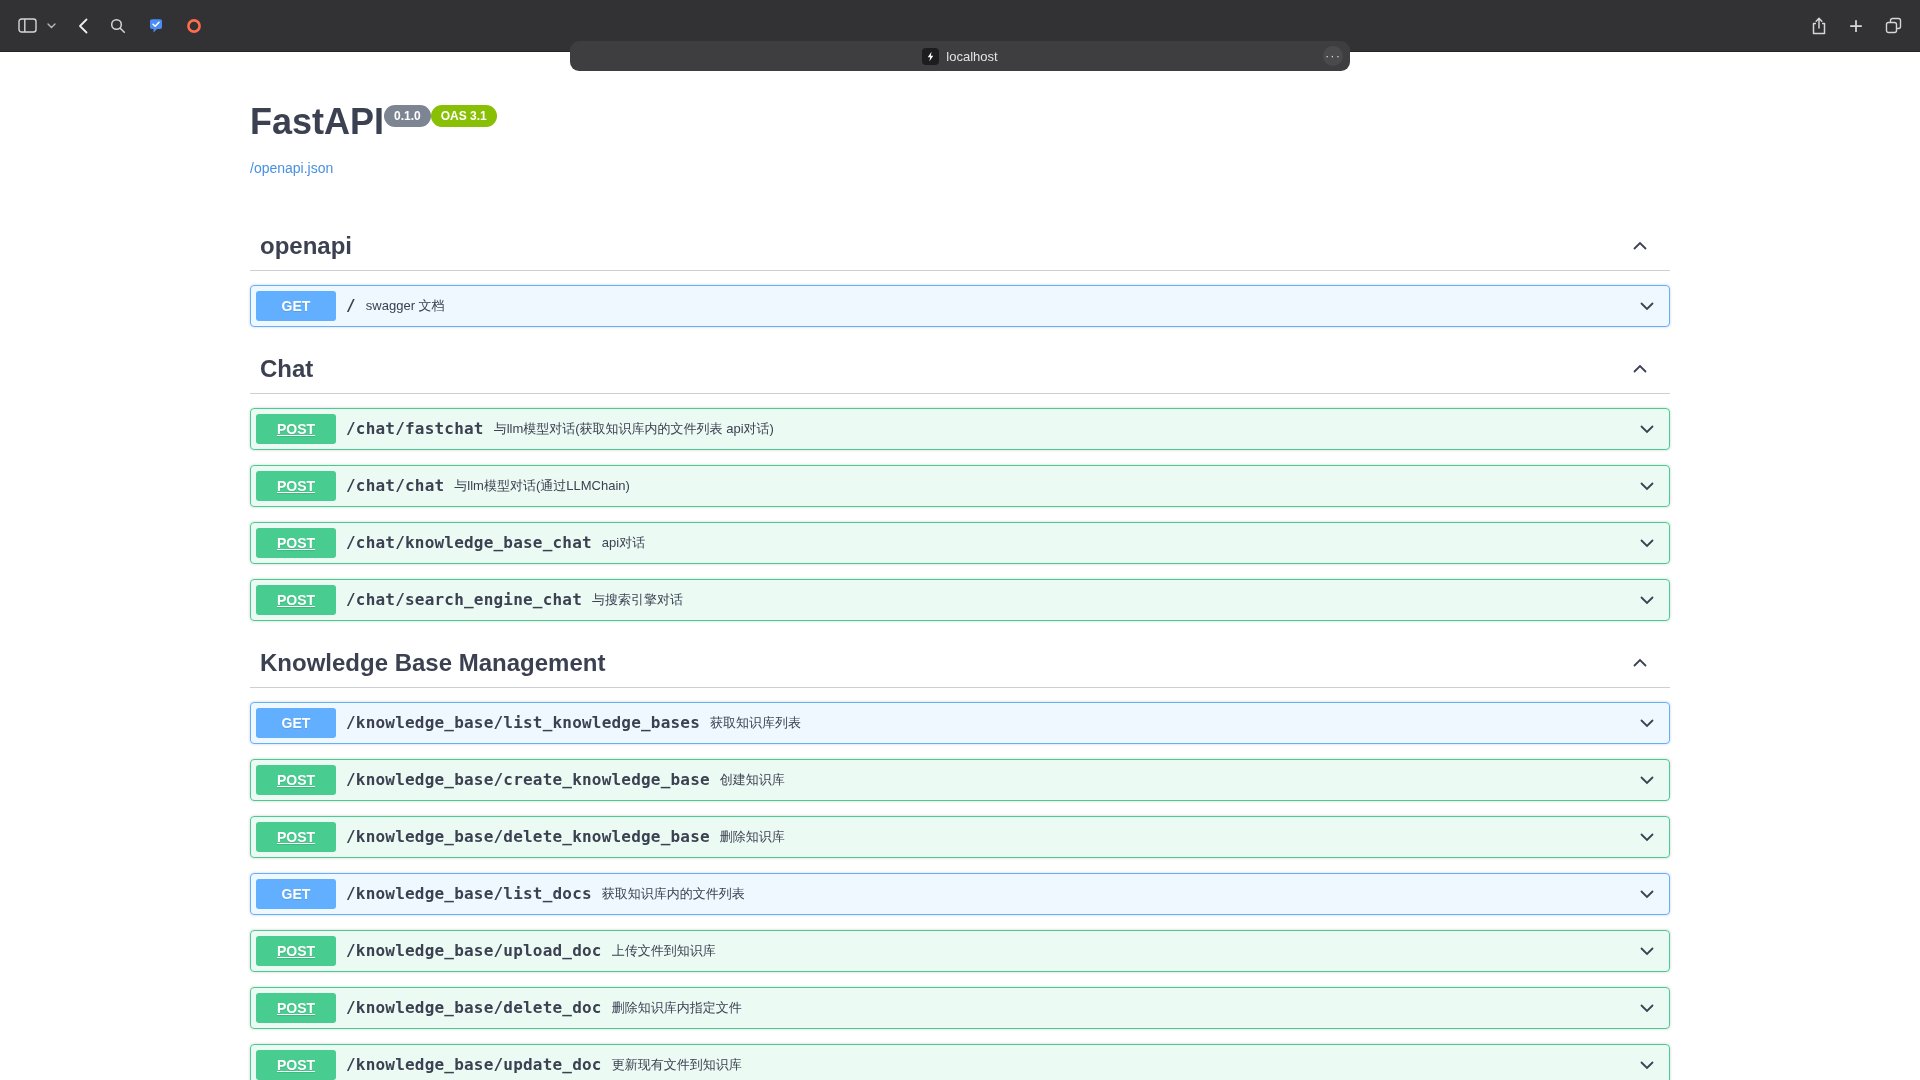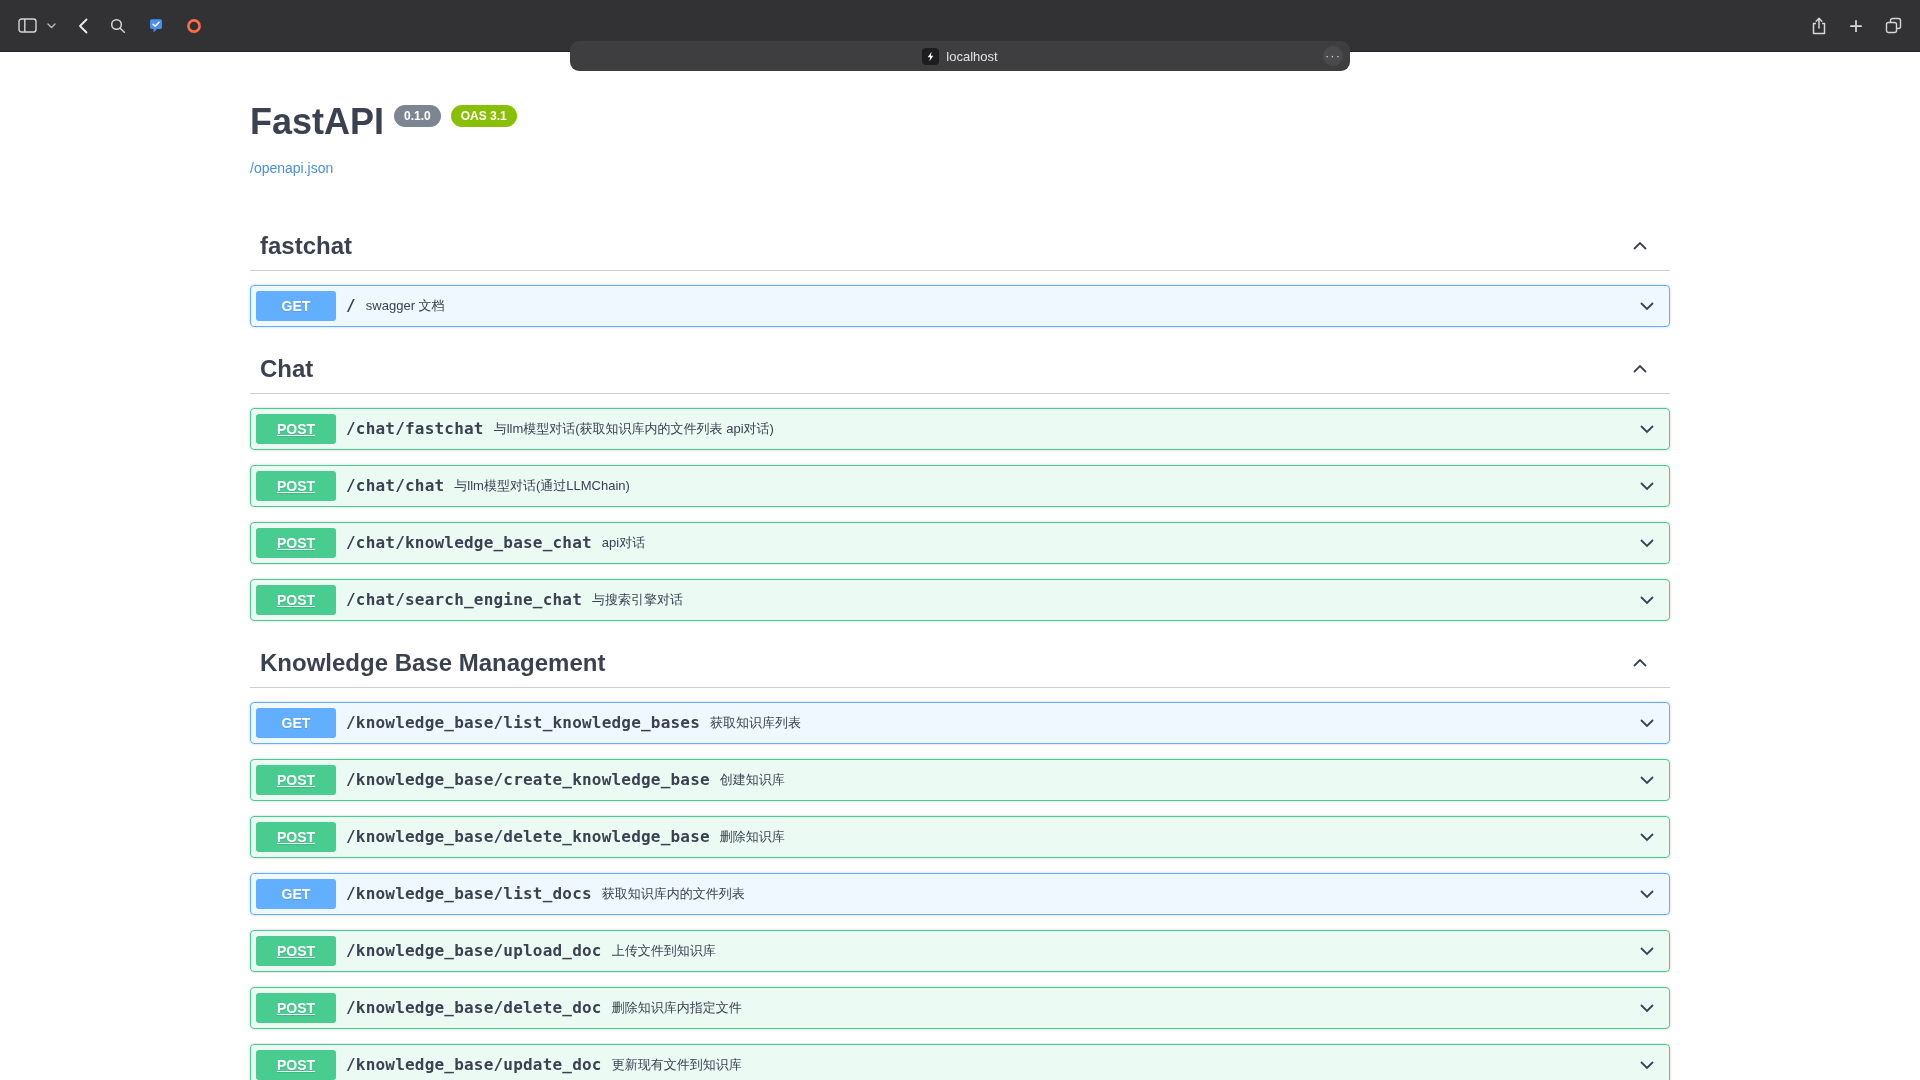--- a/index.html
+++ b/index.html
@@ -41,21 +41,21 @@
     width: 20px; height: 20px; border-radius: 50%;
     background: #4a4a4d; color: #d9d9d9;
     font-size: 13px; letter-spacing: 1px; line-height: 19px; text-align: center;
   }
 
   
   .page { height: 1028px; overflow: hidden; background: #fff; }
   .wrapper { max-width: 1460px; margin: 0 auto; padding: 0 20px; }
 
   .info { margin: 50px 0 45px 0; }
-  .info .title-row { display: flex; align-items: flex-start; gap: 10px; }
+  .info .title-row { display: flex; align-items: flex-start; }
   .info h1 {
     font-size: 36px; font-weight: 700; color: var(--heading, #3b4151);
     line-height: 1.1;
   }
   .badge {
     display: inline-block; border-radius: 57px; color: #fff;
     font-size: 12px; font-weight: 700; padding: 4px 10px; margin-top: 3px;
   }
   .badge.version { background: var(--version_badge_bg, #7d8492); }
   .badge.oas { background: var(--oas_badge_bg, #89bf04); }
@@ -180,21 +180,21 @@
     <div class="info">
       <div class="title-row">
         <h1>FastAPI</h1>
         <span class="badge version">0.1.0</span>
         <span class="badge oas">OAS 3.1</span>
       </div>
       <a class="spec-link" href="#">/openapi.json</a>
     </div>
 
     <div class="opblock-tag">
-      <span class="tag-name">fastchat</span>
+      <span class="tag-name">openapi</span>
       <span class="arrow">
         <svg width="20" height="20" viewBox="0 0 20 20">
             <path d="M4.5 12.5 L10 7 L15.5 12.5" fill="none" stroke="#3b4151" stroke-width="1.8" stroke-linecap="round"></path>
           </svg>
       </span>
     </div>
     <div class="opblock-list">
       <div class="opblock get">
         <span class="op-method">GET</span>
         <span class="op-path">/</span>

